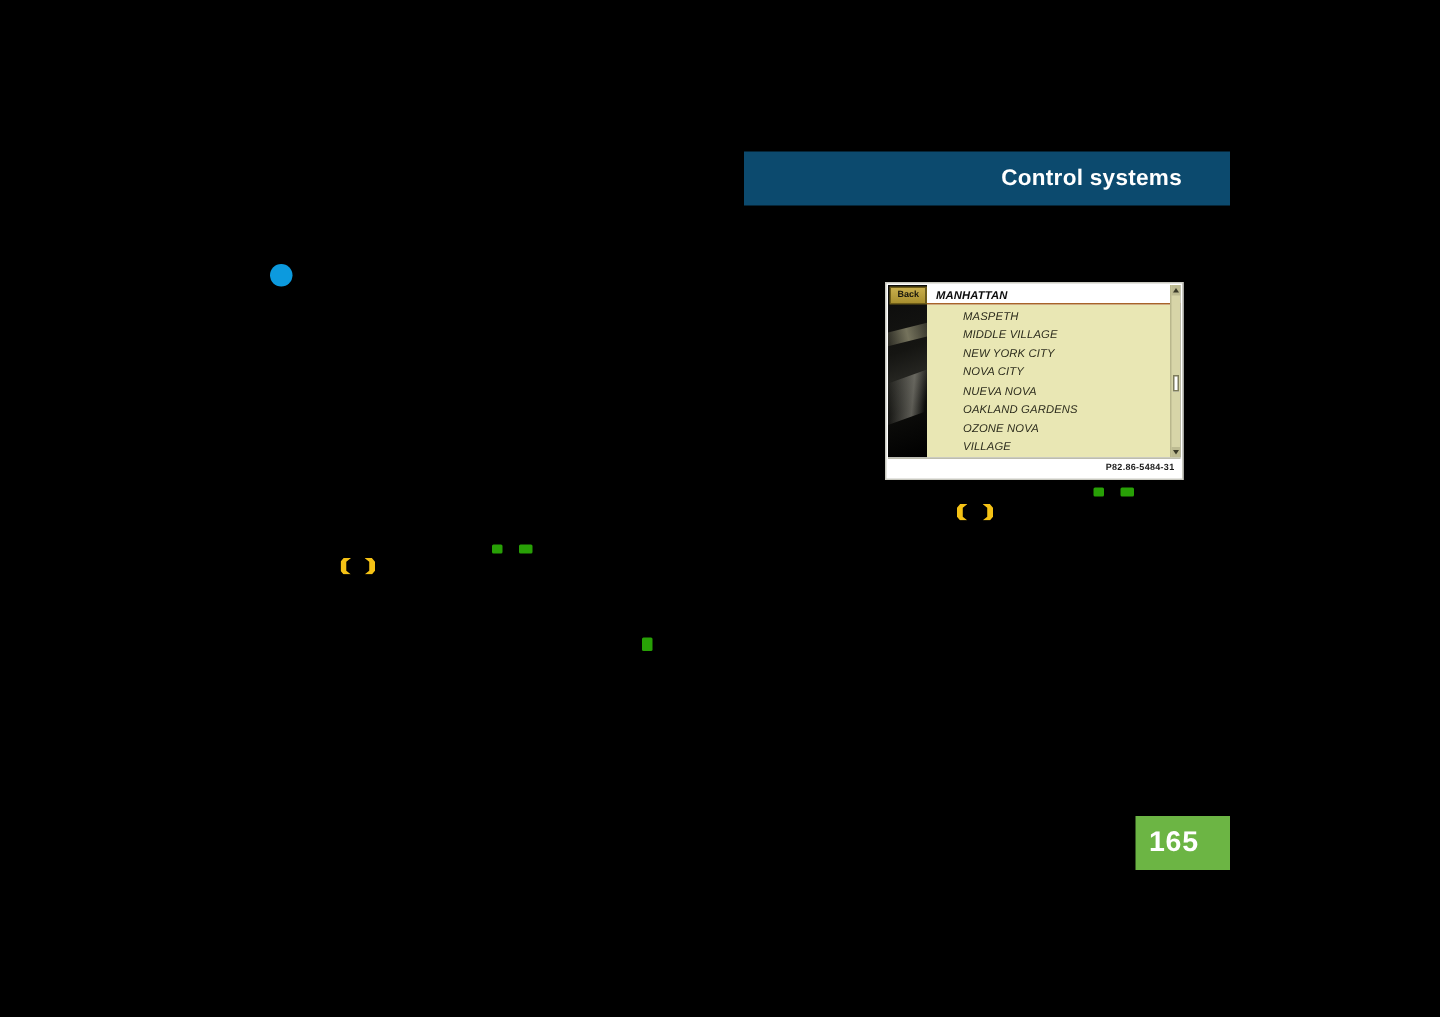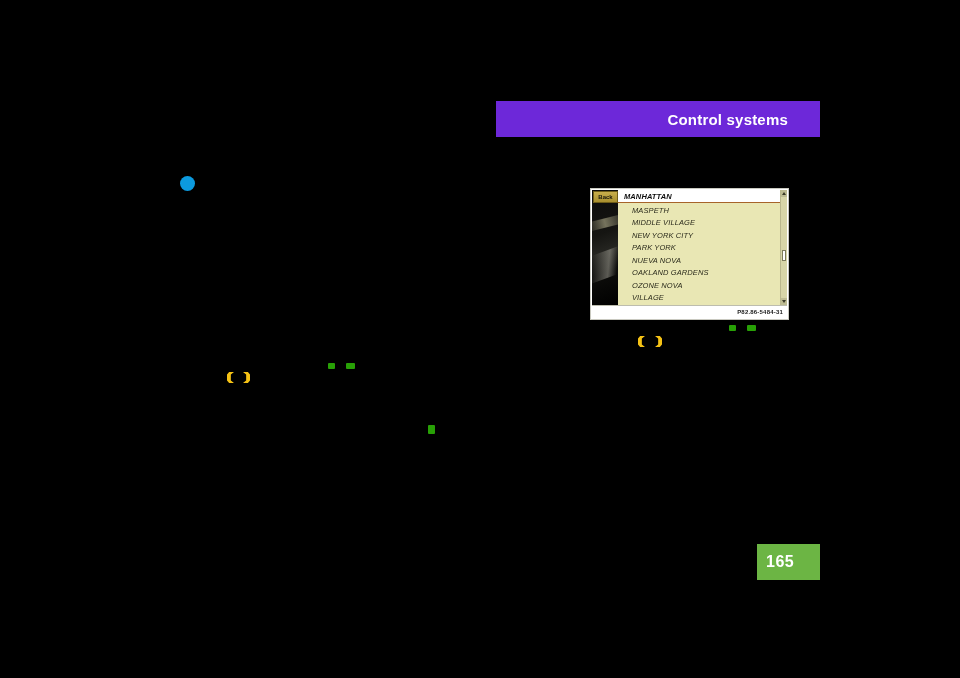--- a/index.html
+++ b/index.html
@@ -23,21 +23,21 @@
     background: #000000;
   }
 
   
   .chapter-band {
     position: absolute;
     left: 496px;
     top: 101px;
     width: 324px;
     height: 36px;
-    background: #6d28d9;
+    background: #0c4a6e;
   }
   .chapter-band-title {
     position: absolute;
     right: 32px;
     top: 50%;
     transform: translateY(-50%);
     color: #ffffff;
     font-size: 15px;
     font-weight: bold;
     letter-spacing: 0.2px;
@@ -52,21 +52,21 @@
     width: 63px;
     height: 36px;
     background: #6cb544;
   }
   .page-number-text {
     position: absolute;
     left: 9px;
     top: 50%;
     transform: translateY(-50%);
     color: #ffffff;
-    font-size: 16px;
+    font-size: 19px;
     font-weight: bold;
     letter-spacing: 0.5px;
   }
 
   
   .text-col {
     position: absolute;
     color: #000000;
     font-size: 9px;
     line-height: 13px;
@@ -228,26 +228,27 @@
     flex-direction: column;
     padding-top: 1px;
   }
   .row {
     height: 12.5px;
     display: flex;
     align-items: center;
     box-sizing: border-box;
   }
   .row .row-text {
-    padding-left: 14px;
+    padding-left: 0;
     font-size: 7.5px;
     font-style: italic;
     color: #2b2b1c;
     letter-spacing: 0.1px;
     white-space: nowrap;
+    margin-left: 24px;
   }
 
   
   .scrollbar {
     position: absolute;
     right: 0px;
     top: 0px;
     bottom: 0px;
     width: 7px;
     background: #d7d5a8;
@@ -362,21 +363,21 @@
             <div class="row">
               <span class="row-text">MASPETH</span>
             </div>
             <div class="row">
               <span class="row-text">MIDDLE VILLAGE</span>
             </div>
             <div class="row">
               <span class="row-text">NEW YORK CITY</span>
             </div>
             <div class="row">
-              <span class="row-text">PARK YORK</span>
+              <span class="row-text">NOVA CITY</span>
             </div>
             <div class="row">
               <span class="row-text">NUEVA NOVA</span>
             </div>
             <div class="row">
               <span class="row-text">OAKLAND GARDENS</span>
             </div>
             <div class="row">
               <span class="row-text">OZONE NOVA</span>
             </div>

